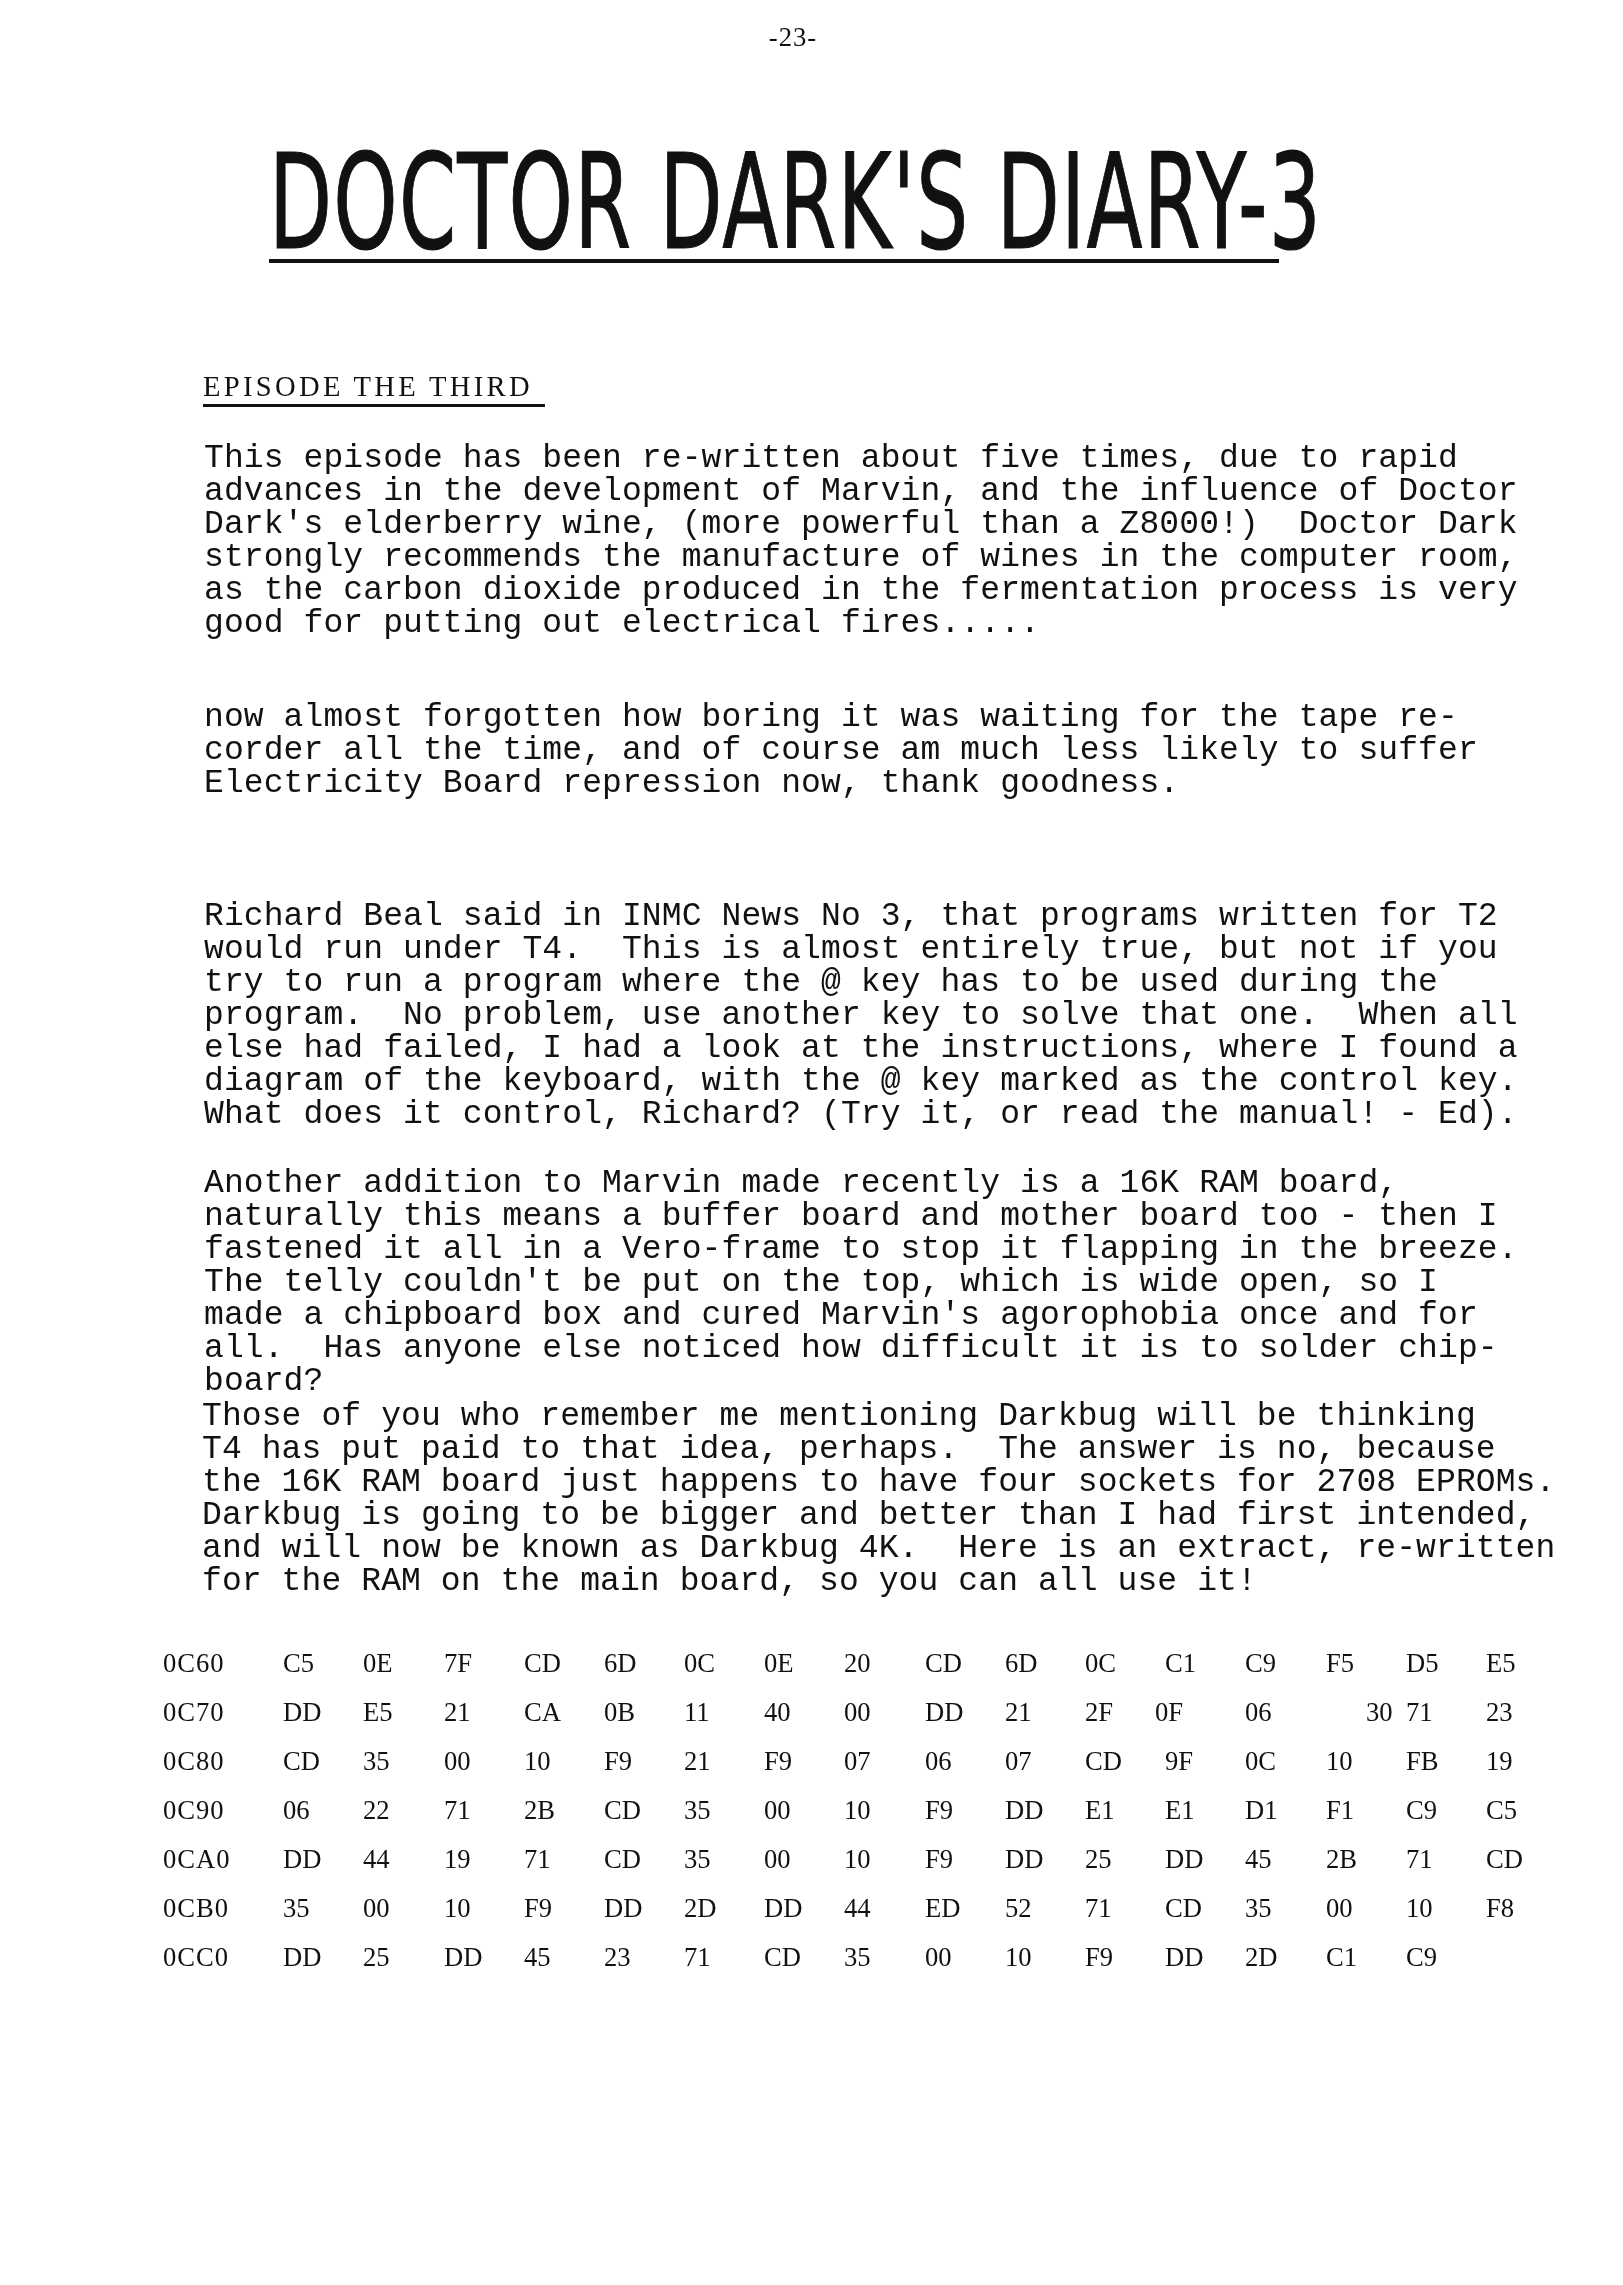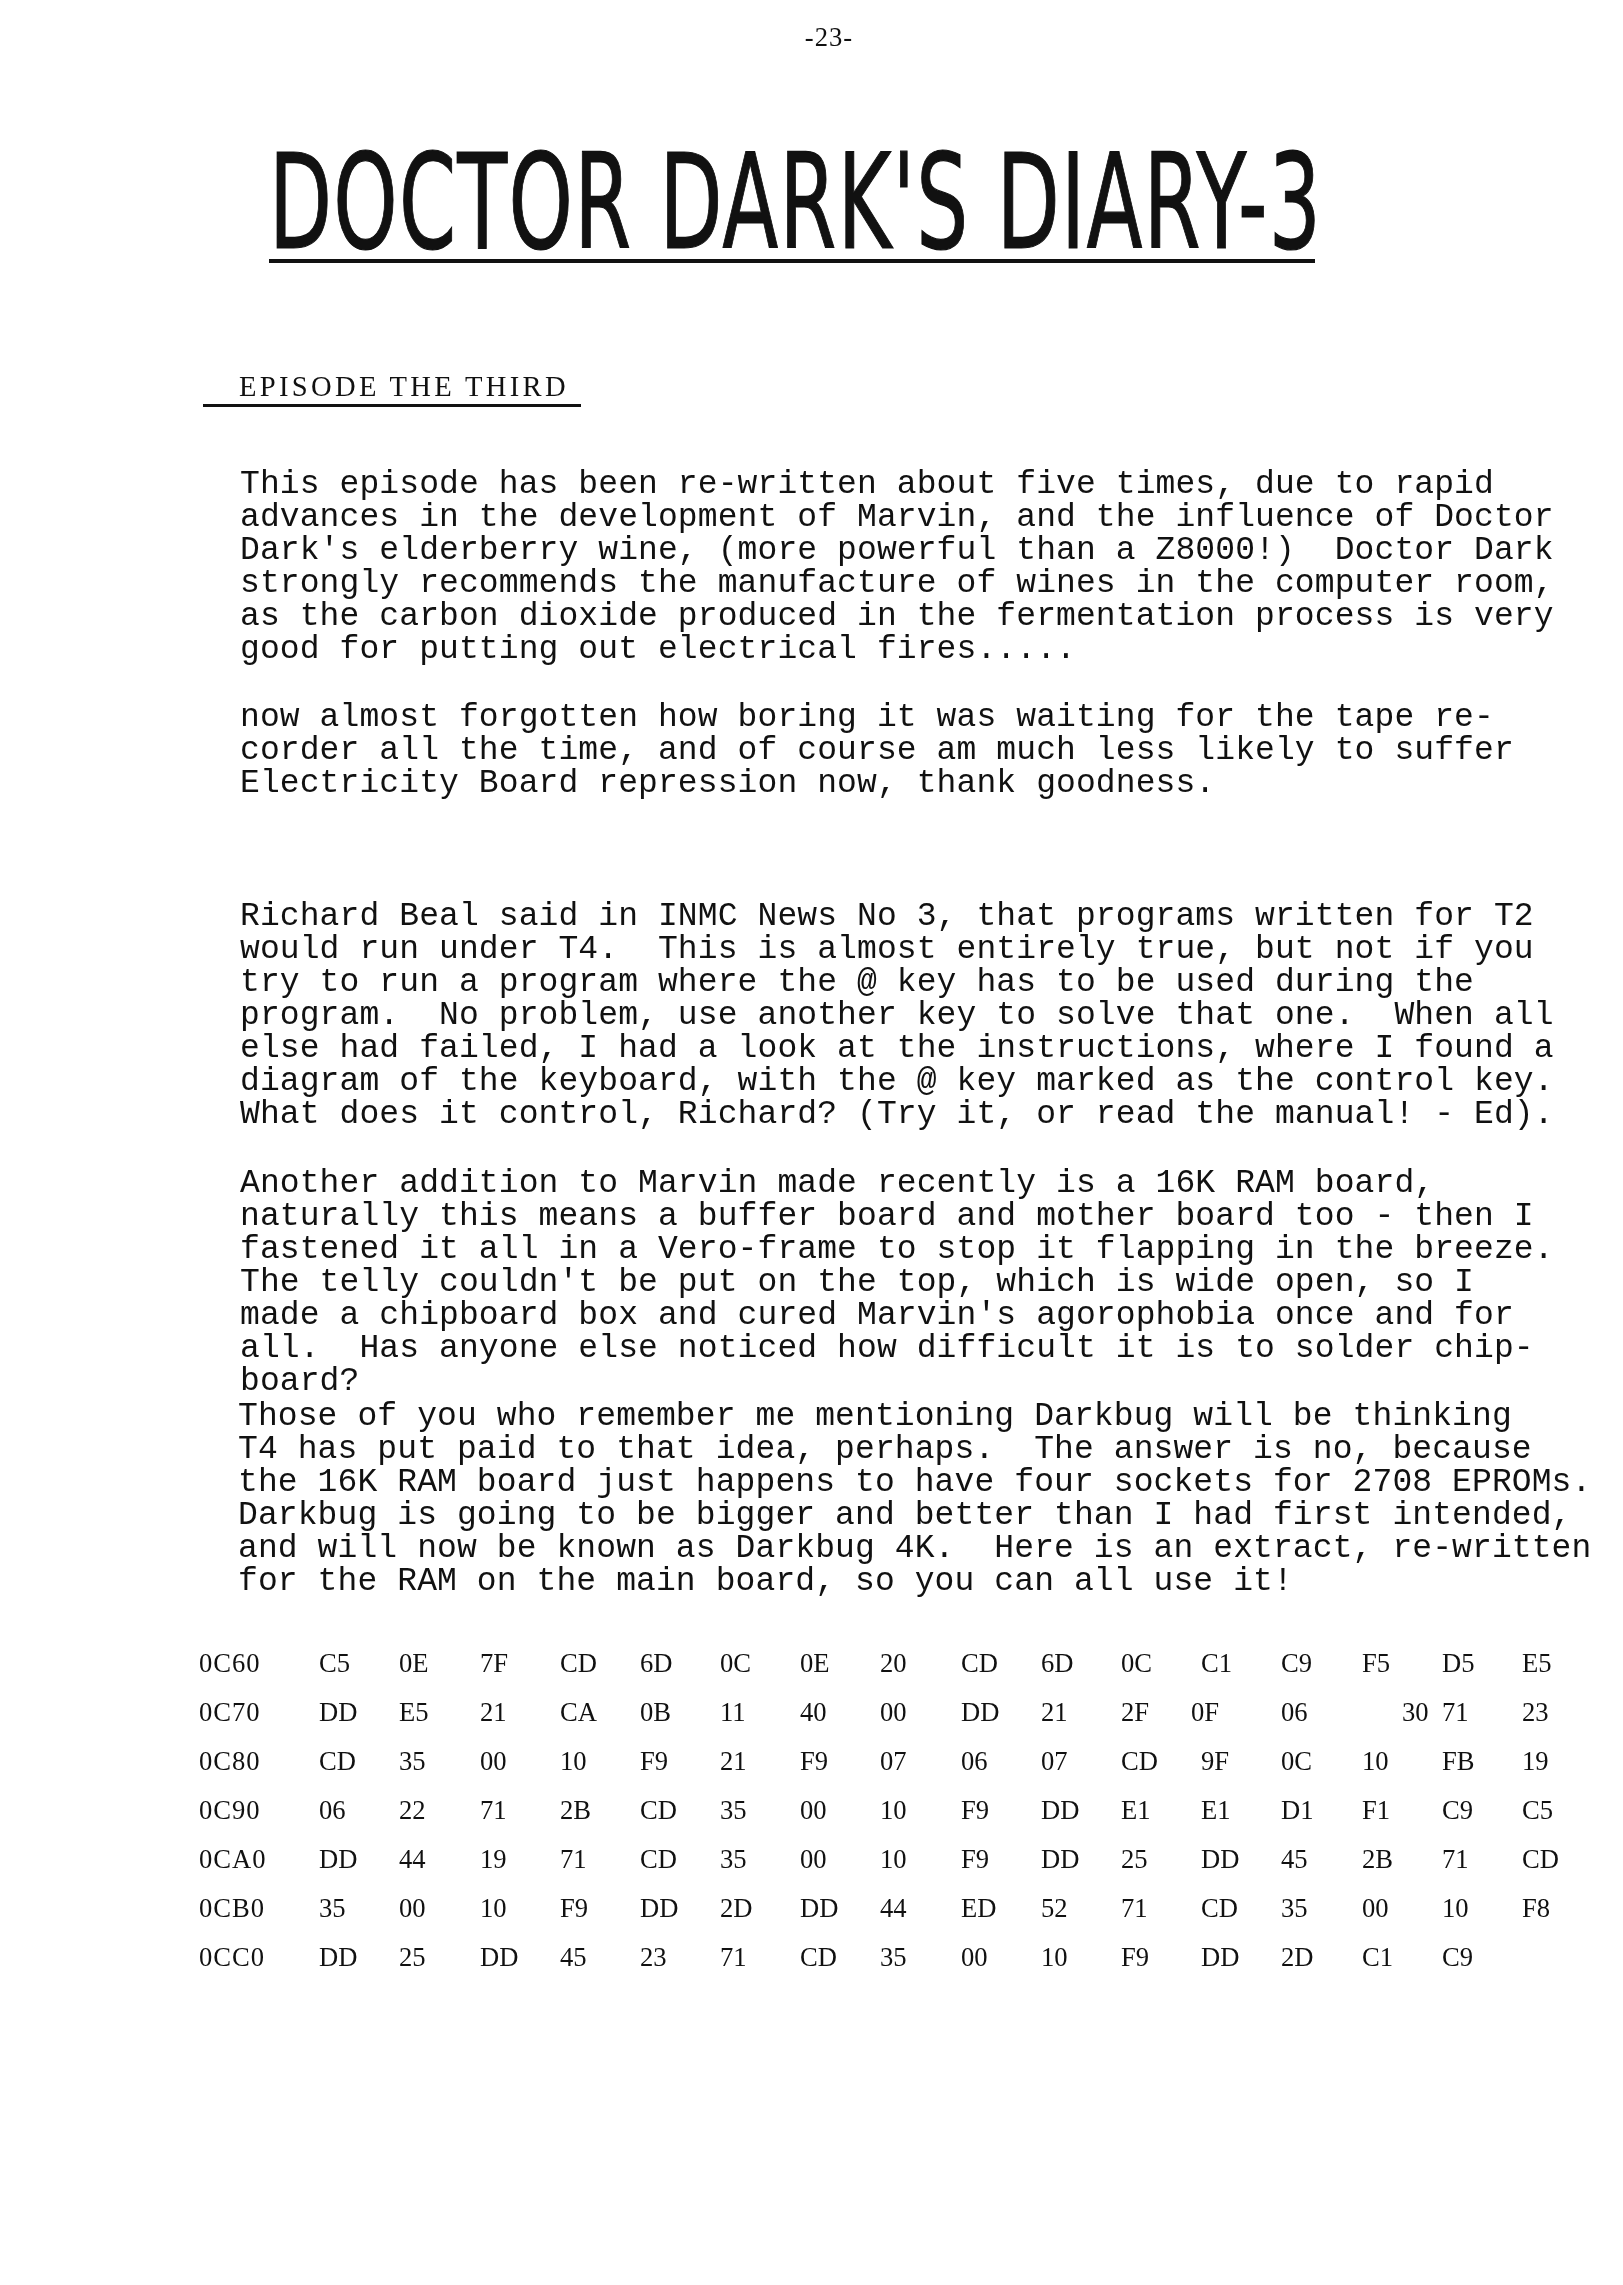--- a/index.html
+++ b/index.html
@@ -1,17 +1,17 @@
 <!DOCTYPE html>
 <html><head>
 <meta charset="utf-8">
 <style>
   html, body { margin: 0; padding: 0; background: #ffffff; }
   body { width: 1623px; height: 2285px; position: relative; overflow: hidden; color: #111; }
-  .abs { position: absolute; padding-left: 36px; }
+  .abs { position: absolute; }
   .page-num {
     left: 0; width: 1586px; top: 21.7px; text-align: center;
     font-family: "Liberation Serif", "DejaVu Serif", serif; font-size: 26.6px; letter-spacing: 1px;
   }
   .title-wrap { left: 269px; top: 136px; width: 1113px; height: 123px; }
   .title {
     position: absolute; left: 0; top: 0;
     font-family: "DejaVu Sans", "Liberation Sans", sans-serif; font-weight: normal;
     font-size: 132px; line-height: 132px; white-space: pre; letter-spacing: 2px;
     transform-origin: 0 0; transform: scaleX(0.62);
@@ -22,21 +22,21 @@
     left: 203px; top: 371px;
     font-family: "Liberation Serif", "DejaVu Serif", serif; font-size: 28.6px; line-height: 31.5px;
     letter-spacing: 3.3px; white-space: pre;
   }
   .episode-rule { left: 203px; top: 404px; width: 342px; height: 3px; background: #111; }
   .para {
     font-family: "Liberation Mono", "DejaVu Sans Mono", monospace;
     font-size: 33px; line-height: 33px; white-space: pre; color: #111;
     letter-spacing: 0.1px;
   }
-  .p1 { left: 204px; top: 468px; }
+  .p1 { left: 204px; top: 442px; }
   .p2 { left: 204px; top: 701px; }
   .p3 { left: 204px; top: 900px; }
   .p4 { left: 204px; top: 1167px; }
   .p5 { left: 202px; top: 1400px; }
   .hex-table { left: 163px; top: 1639px; }
   .hex-row { position: relative; height: 49px; width: 1458px; }
   .hex-addr, .hex-byte {
     position: absolute; top: 0; line-height: 49px;
     font-family: "Liberation Serif", "DejaVu Serif", serif; font-size: 26.6px; color: #111;
   }

